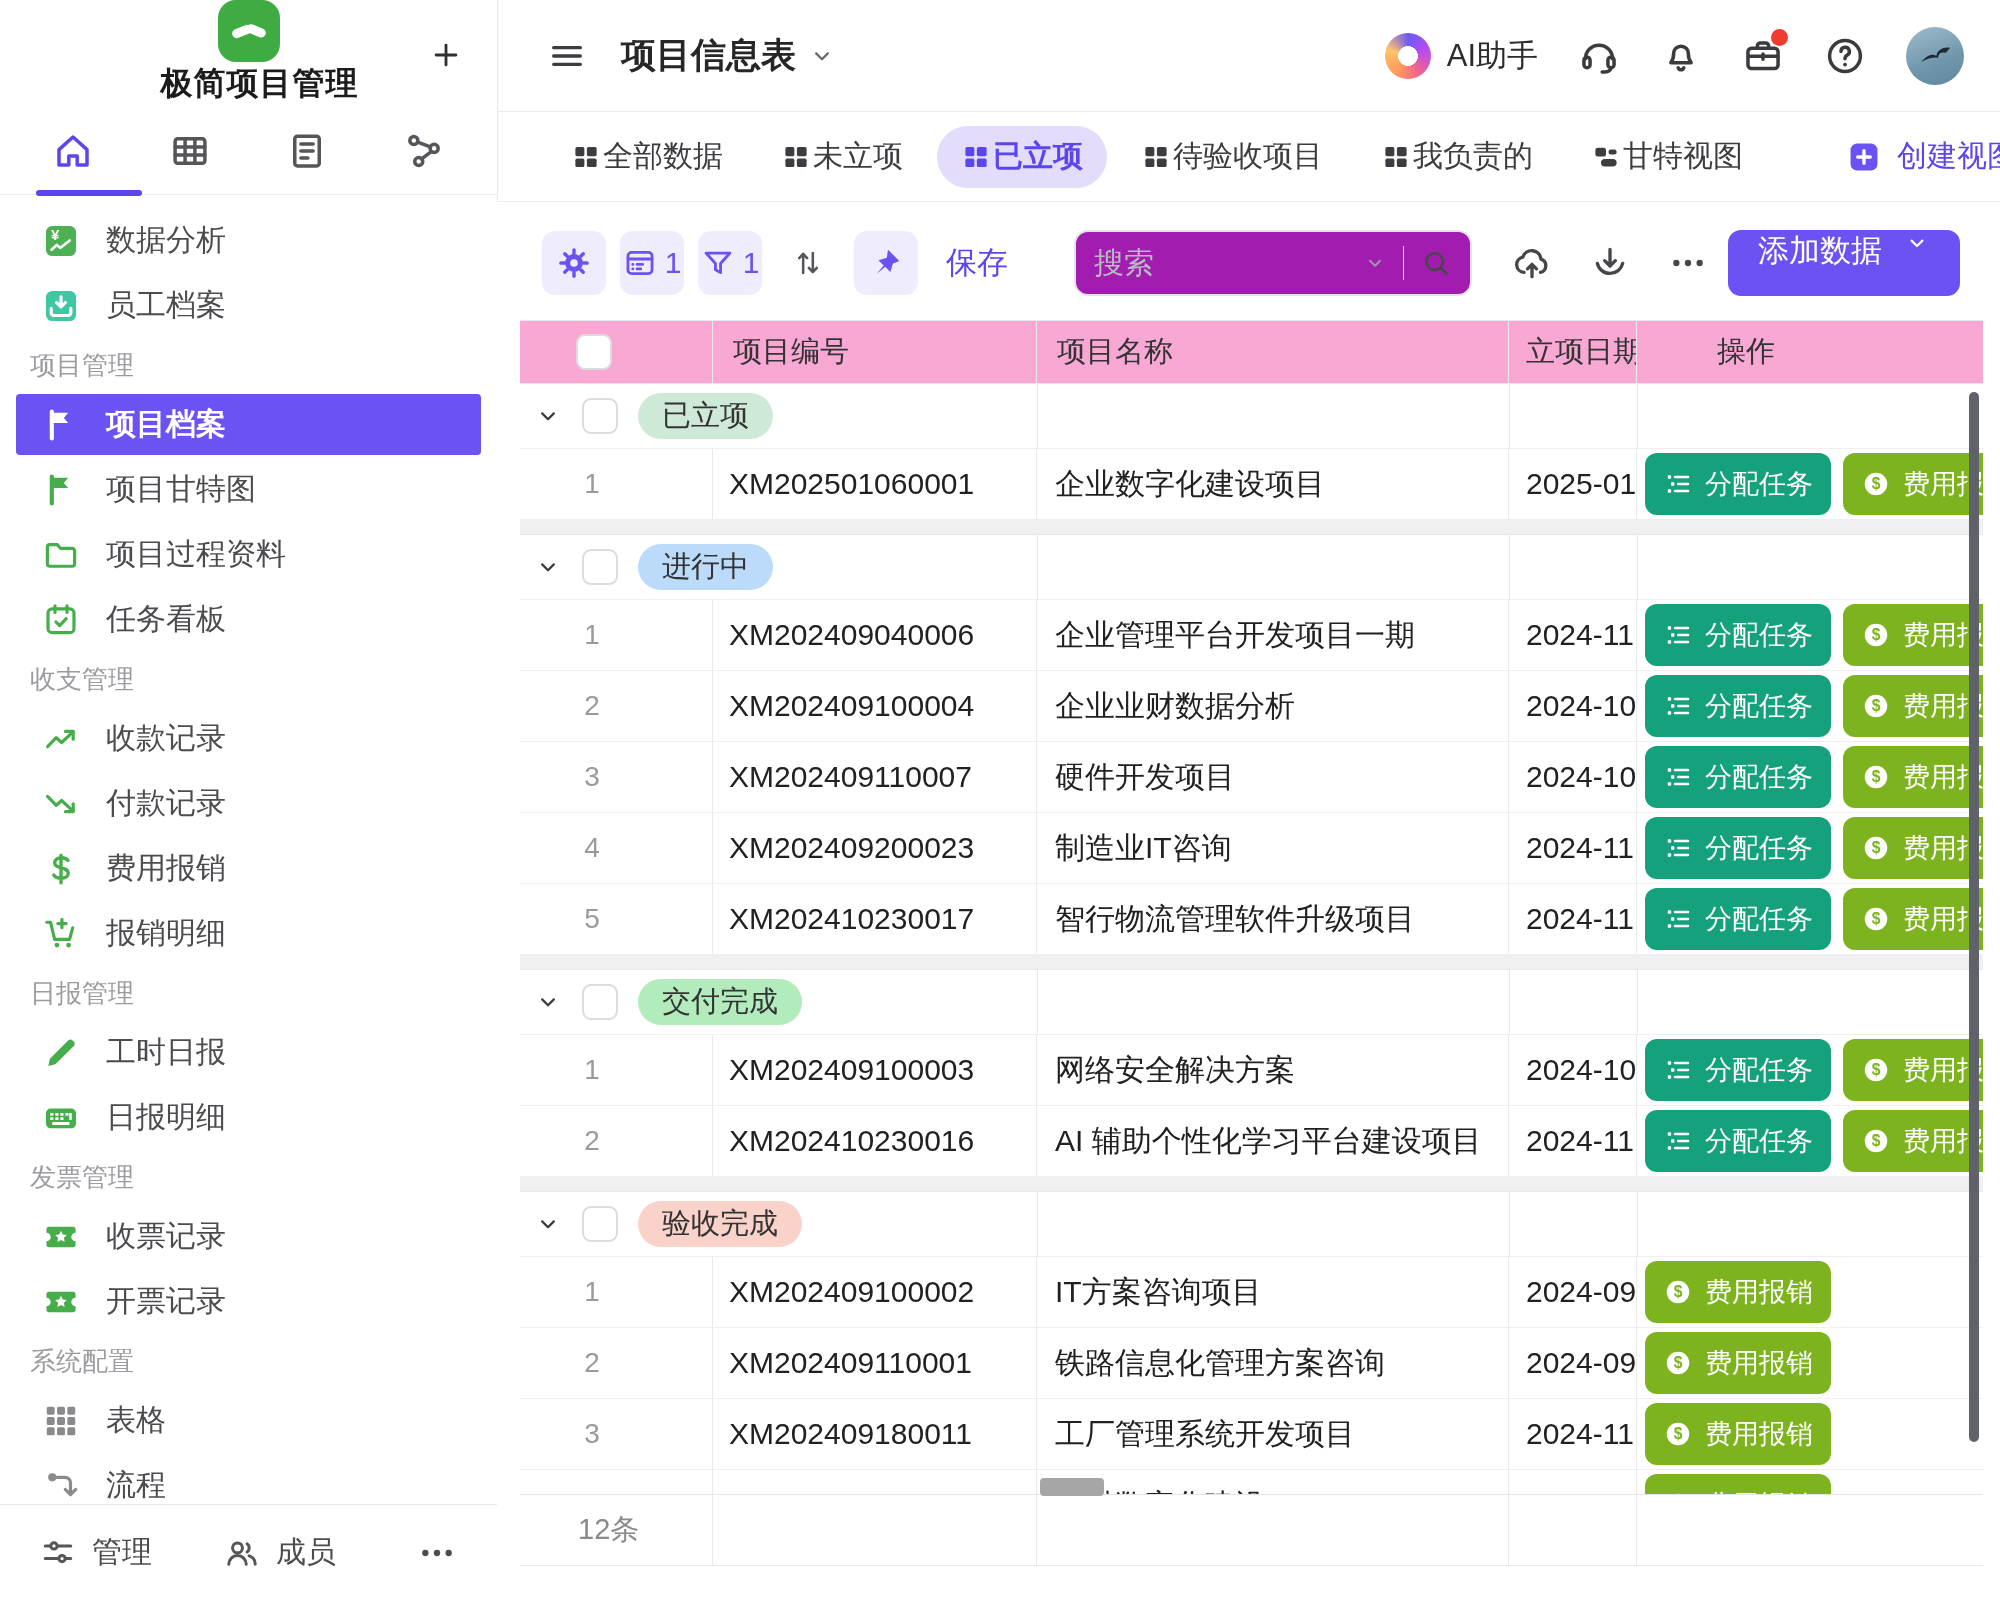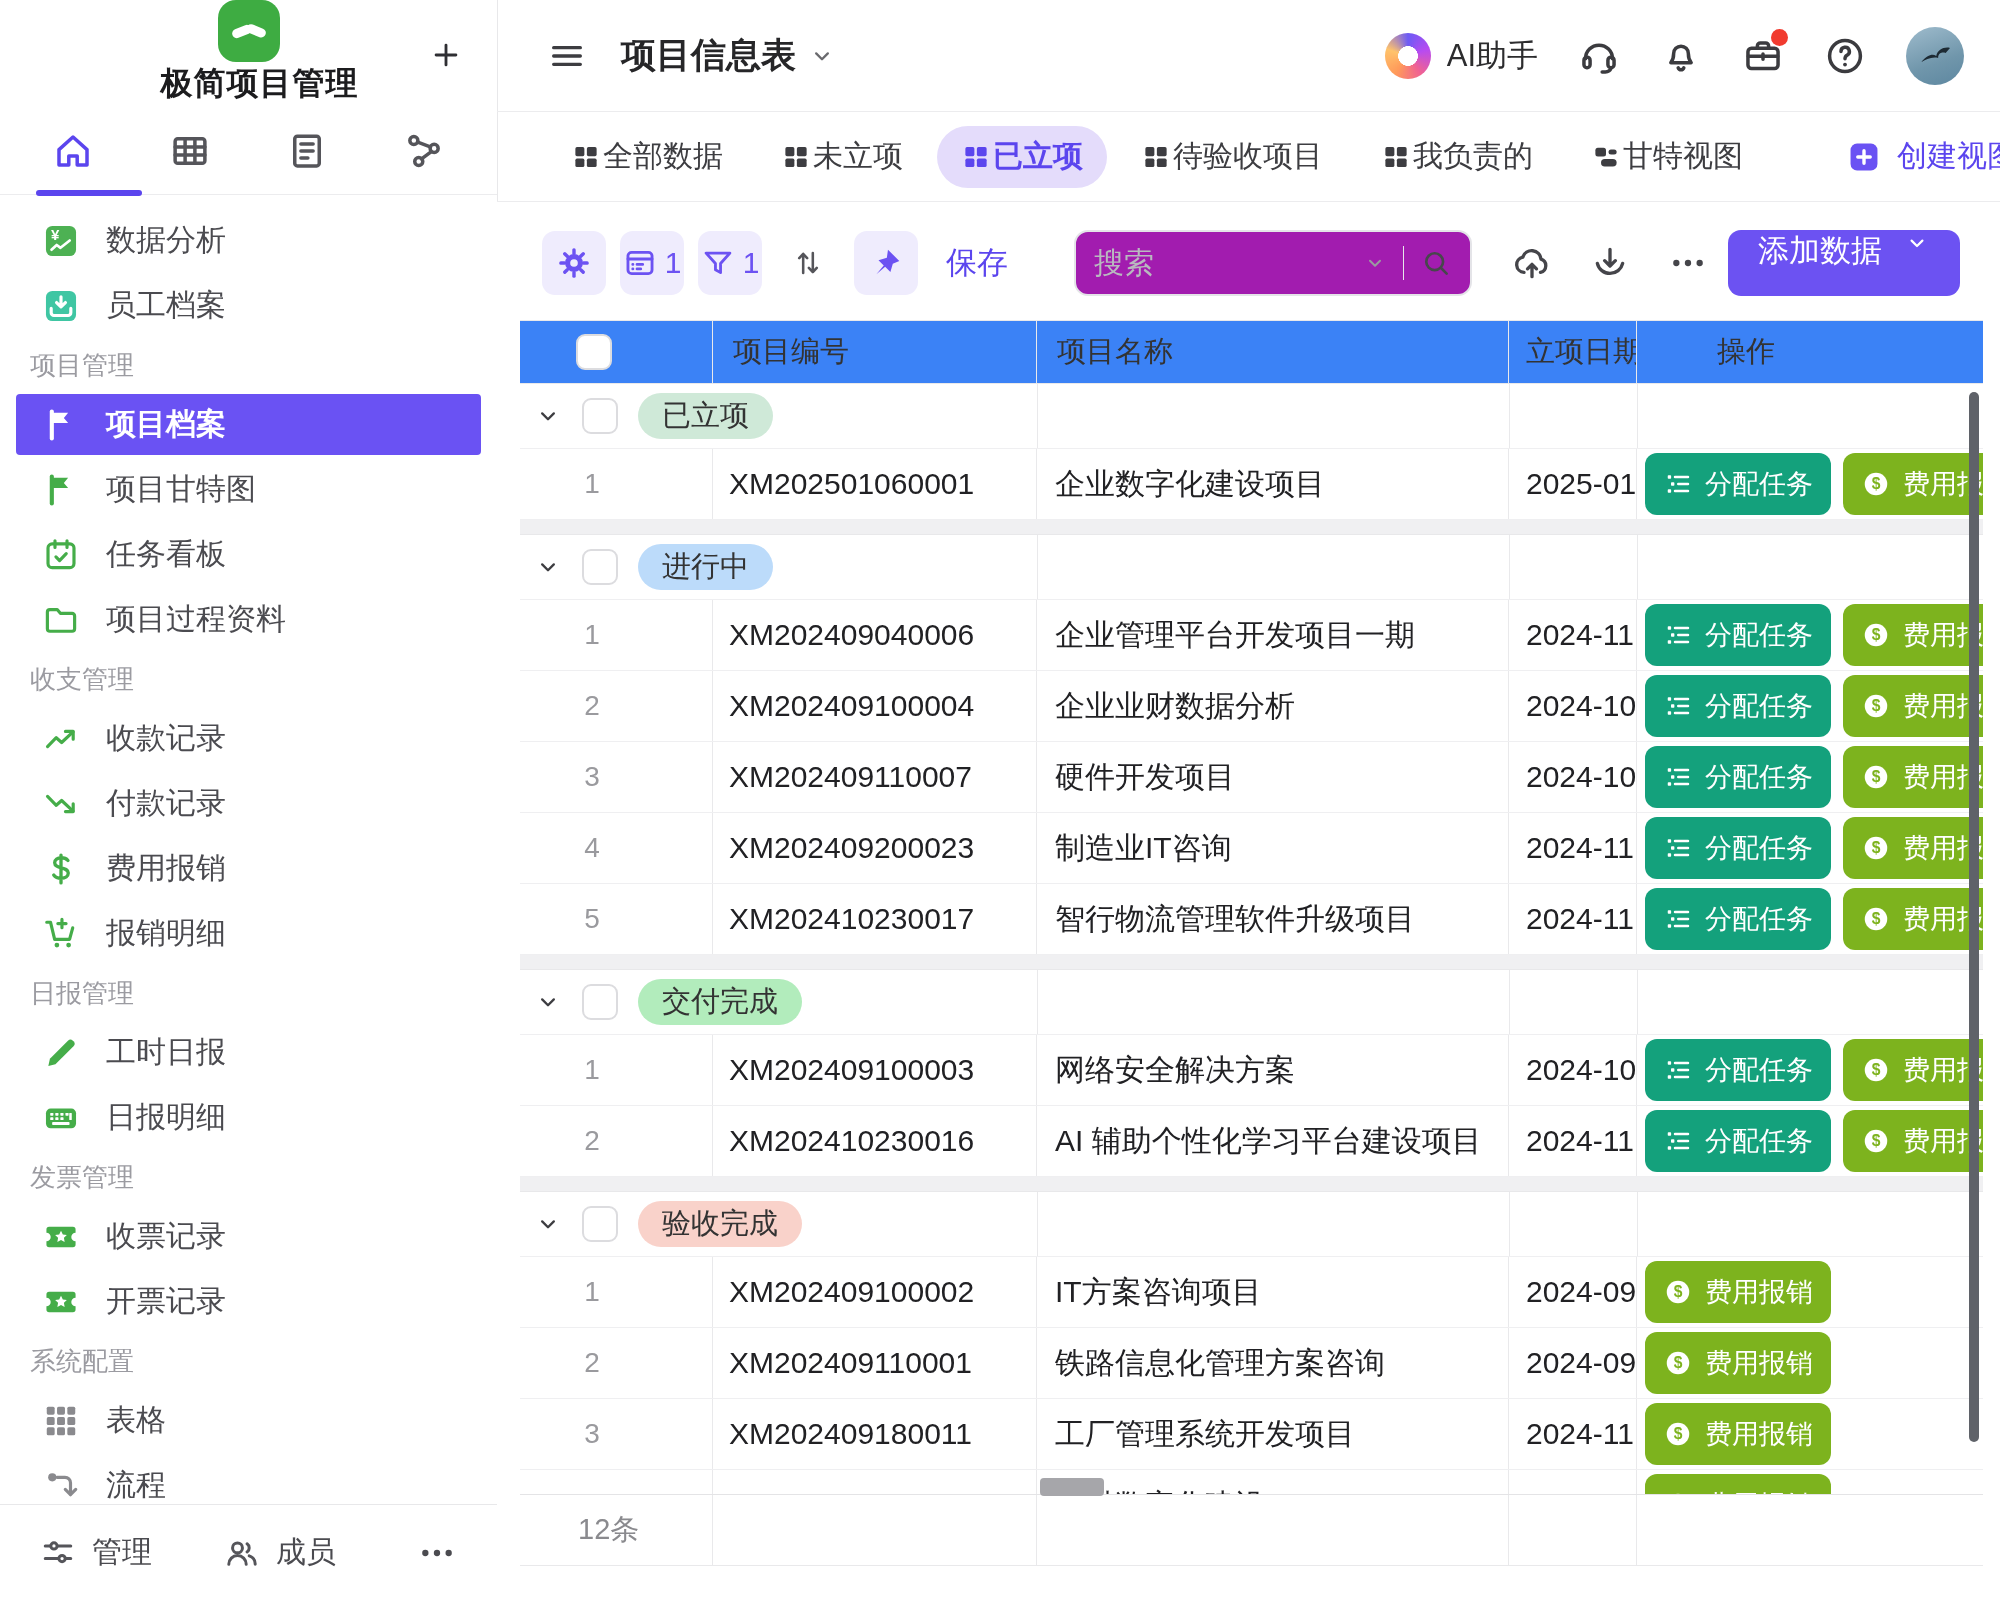--- a/index.html
+++ b/index.html
@@ -72,21 +72,21 @@
   .search-ph{flex:1;font-size:30px;color:#b9b9bf;}
   .sb-chev{width:24px;height:24px;color:#9a9aa0;flex:none;}
   .sb-div{width:1px;height:34px;background:#e7e7ea;margin:0 16px;flex:none;}
   .sb-mag{width:32px;height:32px;color:#47474b;flex:none;cursor:pointer;}
   .tb-icons{display:flex;align-items:center;gap:38px;margin-left:40px;}
   .tb-icons .icbtn{width:40px;height:40px;color:#45454a;cursor:pointer;}
   .add-btn{margin-left:auto;height:66px;padding:0 30px;background:#6C52F2;color:#fff;font-size:31px;border-radius:13px;display:flex;align-items:flex-start;gap:22px;cursor:pointer;flex:none;}
   .add-btn .ic{width:26px;height:26px;color:#fff;}
   
   .table-wrap{position:absolute;left:23px;top:118px;width:1463px;}
-  .thead{height:62px;background:#3b82f6;border-top:1px solid #e9e9eb;border-bottom:1px solid #e9e9eb;display:grid;grid-template-columns:193px 324px 472px 128px 346px;font-size:29px;color:#333;text-align:right;}
+  .thead{height:62px;background:#f9a8d4;border-top:1px solid #e9e9eb;border-bottom:1px solid #e9e9eb;display:grid;grid-template-columns:193px 324px 472px 128px 346px;font-size:29px;color:#333;text-align:right;}
   .thead .hcell{display:flex;align-items:center;border-right:1px solid #e9e9eb;overflow:hidden;white-space:nowrap;}
   .thead .hcell:last-child{border-right:none;}
   .hc0{padding-left:56px;}
   .hc1,.hc2{padding-left:20px;}
   .hc3{padding-left:17px;}
   .hc4{padding-left:80px;}
   .cb{width:32px;height:32px;border:2px solid #dcdcdf;border-radius:9px;background:#fff;flex:none;cursor:pointer;}
   .tbody{height:1110px;overflow:hidden;}
   .tgroup{height:64px;display:grid;grid-template-columns:517px 472px 128px 346px;border-bottom:1px solid #efeff1;background:#fff;}
   .tgroup .gcell{border-left:1px solid #e9e9eb;}
@@ -199,33 +199,33 @@
           <svg viewBox="0 0 24 24" fill="none" stroke="currentColor" stroke-width="2" stroke-linecap="round" stroke-linejoin="round">
             <path d="M6.2 3.5v17" stroke-width="2.6"></path>
             <path d="M6.2 4.2h10.3l-2.7 3.3 2.7 3.3H6.2z" fill="currentColor" stroke="none"></path>
           </svg>
         </span>
         <span>项目甘特图</span>
       </div>
       <div class="nav-item">
         <span class="ic">
           <svg viewBox="0 0 24 24" fill="none" stroke="currentColor" stroke-width="2" stroke-linecap="round" stroke-linejoin="round">
+            <path d="M3.4 7a1.6 1.6 0 0 1 1.6-1.6h4.6l2 2.4h7.4a1.6 1.6 0 0 1 1.6 1.6v8.1a1.6 1.6 0 0 1-1.6 1.6H5a1.6 1.6 0 0 1-1.6-1.6z"></path>
+          </svg>
+        </span>
+        <span>项目过程资料</span>
+      </div>
+      <div class="nav-item">
+        <span class="ic">
+          <svg viewBox="0 0 24 24" fill="none" stroke="currentColor" stroke-width="2" stroke-linecap="round" stroke-linejoin="round">
             <rect x="3.8" y="5" width="16.4" height="15" rx="2.6"></rect>
             <path d="M8.2 3v4.2M15.8 3v4.2M8.8 13.2l2.3 2.3 4.2-4.4"></path>
           </svg>
         </span>
         <span>任务看板</span>
-      </div>
-      <div class="nav-item">
-        <span class="ic">
-          <svg viewBox="0 0 24 24" fill="none" stroke="currentColor" stroke-width="2" stroke-linecap="round" stroke-linejoin="round">
-            <path d="M3.4 7a1.6 1.6 0 0 1 1.6-1.6h4.6l2 2.4h7.4a1.6 1.6 0 0 1 1.6 1.6v8.1a1.6 1.6 0 0 1-1.6 1.6H5a1.6 1.6 0 0 1-1.6-1.6z"></path>
-          </svg>
-        </span>
-        <span>项目过程资料</span>
       </div>
       <div class="nav-section">收支管理</div>
       <div class="nav-item">
         <span class="ic">
           <svg viewBox="0 0 24 24" fill="none" stroke="currentColor" stroke-width="2" stroke-linecap="round" stroke-linejoin="round">
             <path d="M3.5 16.8 9 11.2l3.4 3 7.2-6.7"></path>
             <path d="M14.8 7.2h4.9v4.9"></path>
           </svg>
         </span>
         <span>收款记录</span>

